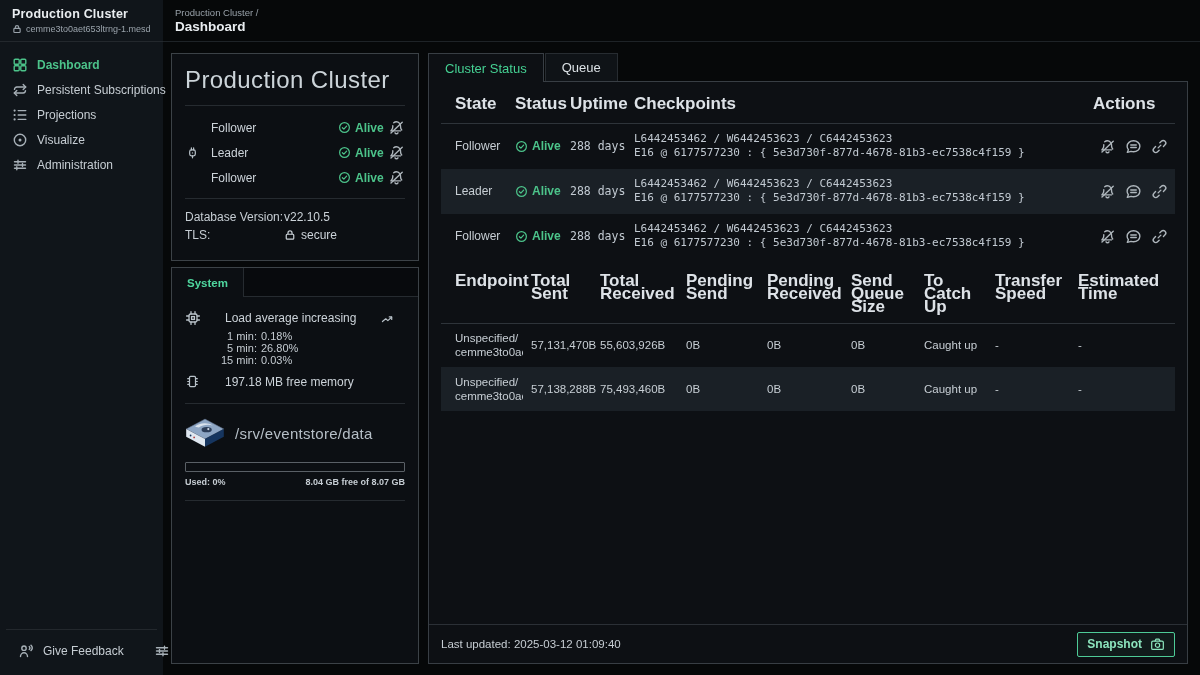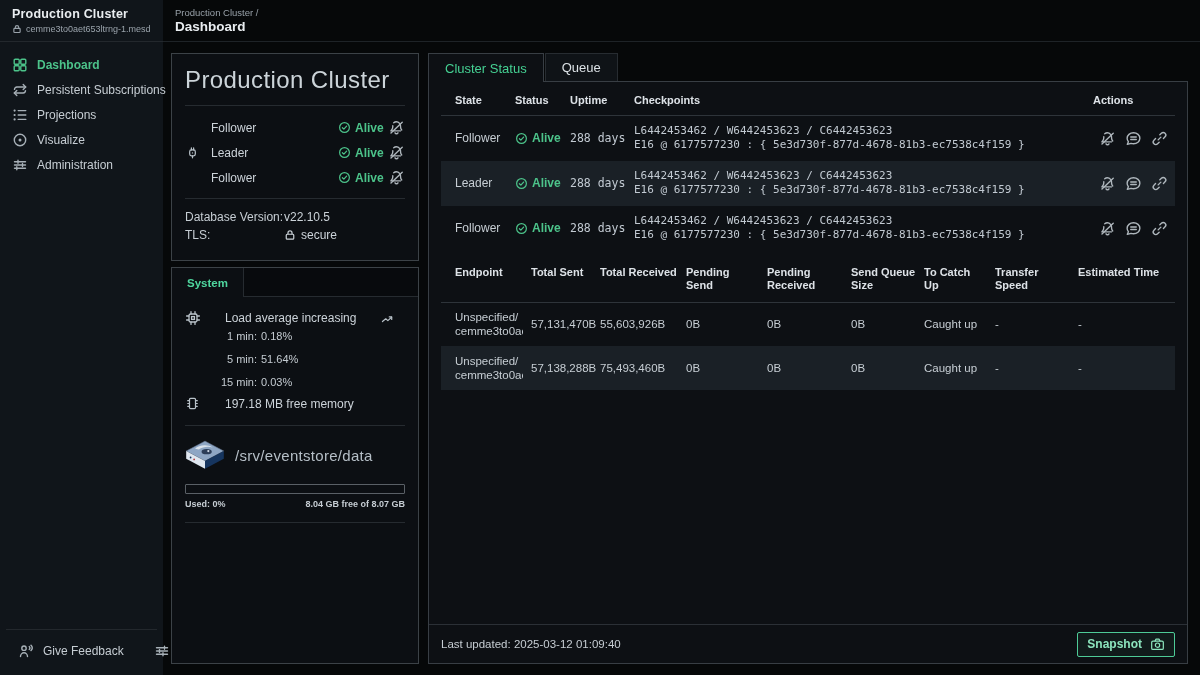--- a/index.html
+++ b/index.html
@@ -52,40 +52,40 @@
   .info-value { color:#ccd3d9; display:flex; align-items:center; gap:5px; }
 
   .card2 { flex:1; display:flex; flex-direction:column; min-height:0; }
   .card2-tabs { display:flex; height:29px; flex-shrink:0; }
   .sys-tab { padding:0 15px; display:flex; align-items:center; font-size:11.5px; font-weight:700; color:#4fd79f; background:#0c0f13; border-right:1px solid #262b30; cursor:pointer; }
   .tab-strip-rest { flex:1; background:#080a0d; border-bottom:1px solid #262b30; }
   .card2-body { padding:13px 13px 0; flex:1; }
   .sys-row { display:flex; align-items:center; gap:24px; font-size:12px; color:#ccd3d9; }
   .sys-row .ic { width:16px; height:16px; color:#b9c2c9; flex-shrink:0; }
   .trend { color:#b9c2c9; margin-left:1px; }
-  .load-lines { margin:4px 0 0 26px; display:grid; grid-template-columns:50px auto; row-gap:11px; font-size:11px; color:#c4cbd1; line-height:12px; }
+  .load-lines { margin:4px 0 0 26px; display:grid; grid-template-columns:50px auto; row-gap:0; font-size:11px; color:#c4cbd1; line-height:12px; }
   .ll-label { text-align:right; padding-right:4px; }
   .sys-row.mem { margin-top:8px; }
   .card2 .hr-a { margin:13px 0 14px; }
   .disk-row { display:flex; align-items:center; gap:10px; }
   .disk-path { font-size:15px; color:#b6bfc7; letter-spacing:.3px; }
   .disk-bar { margin-top:13px; height:10px; border:1px solid #5a6066; border-radius:1px; background:transparent; }
   .disk-fill { height:100%; width:0%; background:#4cc38a; }
   .disk-labels { margin-top:5px; display:flex; justify-content:space-between; font-size:9px; font-weight:700; color:#c6cdd3; }
   .card2 .hr-b { margin-top:13px; }
 
   
   .panel-wrap { flex:1; display:flex; flex-direction:column; min-width:0; }
   .panel-tabs { display:flex; height:28px; flex-shrink:0; }
   .ptab { padding:5px 16px; display:flex; align-items:center; font-size:13px; font-weight:400; cursor:pointer; }
   .ptab.active { background:#0d1014; color:#45d193; border:1px solid #383e44; border-bottom:none; margin-bottom:-1px; z-index:2; }
   .ptab.inactive { background:#0f1317; color:#dbe1e5; border:1px solid #272c31; border-bottom:none; margin-left:1px; }
   .panel { flex:1; background:#0d1014; border:1px solid #383e44; display:flex; flex-direction:column; min-height:0; position:relative; z-index:1; }
   table { border-collapse:collapse; table-layout:fixed; width:calc(100% - 24px); margin:0 12px; }
-  th { text-align:left; font-size:11px; font-weight:700; color:#dde2e7; padding:12px 4px 9px; border-bottom:1px solid #2e343a; vertical-align:top; }
+  th { text-align:left; font-size:17px; font-weight:700; color:#dde2e7; padding:12px 4px 9px; border-bottom:1px solid #2e343a; vertical-align:top; }
   td { font-size:12px; color:#c7ced4; padding:7px 4px; vertical-align:middle; }
   .t1 td { height:45px; }
   .t1 tbody tr.hl, .t2 tbody tr:nth-child(even) { background:#1a2026; }
   .pad1 { padding-left:14px !important; }
   .cp { font-size:11px; line-height:14px; color:#c2cad2; white-space:nowrap; overflow:hidden; }
   .uptime { font-size:11.5px; color:#c2cad2; }
   .cell-status { display:flex; align-items:center; gap:4px; color:#4cc38a; font-weight:700; font-size:12px; }
   .actions-cell { display:flex; align-items:center; gap:9px; padding-left:6px; }
   .action-btn { background:none; border:none; color:#aeb6bc; cursor:pointer; padding:0; display:flex; }
   .t2 { margin-top:4px; }
@@ -305,21 +305,21 @@
                 <svg viewBox="0 0 14 12" width="13" height="11" fill="none" stroke="currentColor" stroke-width="1.3" stroke-linecap="round" stroke-linejoin="round">
                   <path d="M1.5 9.3l3.6-3 2.3 2 4-3.7"></path>
                   <path d="M8.9 4.3h2.7V7"></path>
                 </svg>
               </span>
           </div>
           <div class="load-lines">
             <span class="ll-label">1 min:</span>
               <span class="ll-value">0.18%</span>
             <span class="ll-label">5 min:</span>
-              <span class="ll-value">51.64%</span>
+              <span class="ll-value">26.80%</span>
             <span class="ll-label">15 min:</span>
               <span class="ll-value">0.03%</span>
           </div>
           <div class="sys-row mem">
             <span class="ic">
                 <svg viewBox="0 0 16 16" width="15" height="15" fill="none" stroke="currentColor" stroke-width="1.3" stroke-linecap="round">
                   <rect x="4.8" y="2.5" width="6.4" height="11" rx="1.2"></rect>
                   <path d="M4.8 5H2.9M4.8 8H2.9M4.8 11H2.9M13.1 5h-1.9M13.1 8h-1.9M13.1 11h-1.9"></path>
                 </svg>
               </span>

